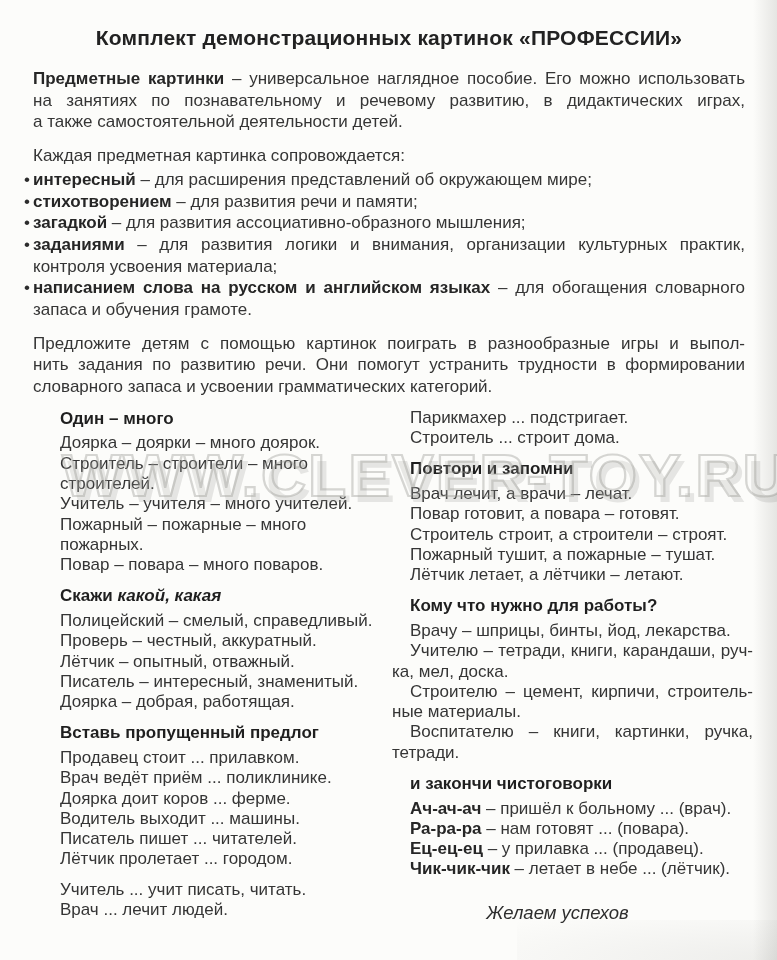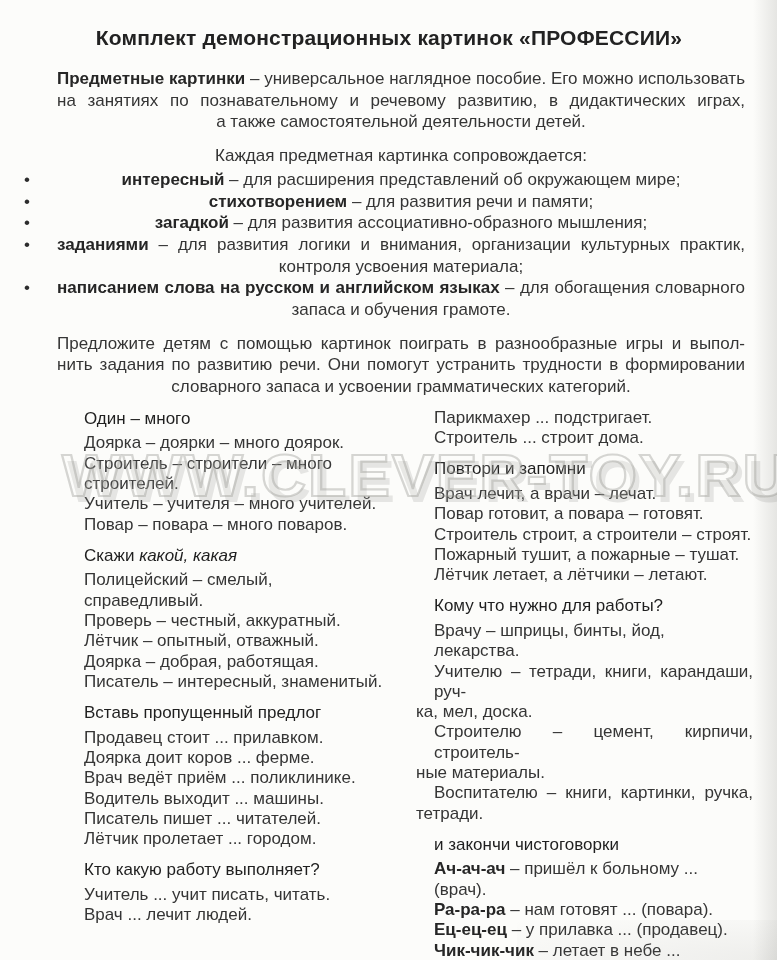--- a/index.html
+++ b/index.html
@@ -1,40 +1,40 @@
 <!DOCTYPE html>
 <html><head>
 <meta charset="utf-8">
 <style>
   html,body{margin:0;padding:0;background:#e8e8e6;}
   .page{position:relative;width:777px;height:960px;background:#fcfcfa;overflow:hidden;
         font-family:"Liberation Sans","DejaVu Sans",sans-serif;color:#353535;box-sizing:border-box;
         padding:14px 24px 0 33px;}
   .title{font-size:21px;font-weight:700;color:#222;text-align:center;margin:12px 8px 18px 0;letter-spacing:.2px;}
   .top{margin-right:8px;}
-  .top .ln{line-height:21.7px;font-size:17px;text-align:center;}
+  .top .ln{line-height:21.7px;font-size:17px;}
   .para{margin-top:12px;}
   .para.first{margin-top:0;}
   .bullets{margin-top:2px;}
   .bullet{position:relative;}
   .dot{position:absolute;left:-9px;top:0;line-height:21.7px;font-size:17px;color:#2c2c2c;}
-  .ln{line-height:21.7px;font-size:17px;white-space:normal;margin-left:24px;}
+  .ln{line-height:21.7px;font-size:17px;white-space:normal;}
   .ln.j{text-align:justify;text-align-last:justify;}
   .run.b{font-weight:700;color:#262626;}
   .run.i{}
   .run.bi{font-weight:700;font-style:italic;color:#262626;}
   .columns{display:flex;margin-top:10px;}
   .col-left{width:359px;box-sizing:border-box;padding-left:27px;flex:none;}
   .col-right{width:361px;flex:none;}
   .columns .ln{line-height:20.3px;}
   .sec{margin-top:10px;}
   .sec:first-child{margin-top:0;}
   .sec-h{margin-bottom:4px;}
   .sec-h .ln{line-height:21.5px;}
-  .sec-h .run{font-weight:400;color:#1f1f1f;}
+  .sec-h .run{font-weight:700;color:#1f1f1f;}
   .col-right .ln{padding-left:18px;}
   .col-right .ln.cont{padding-left:0;}
   .signoff{margin-top:22px;text-align:center;font-style:italic;font-size:18.5px;color:#2e2e2e;
            padding-right:30px;}
   .watermark{position:absolute;left:62px;top:441px;z-index:5;pointer-events:none;white-space:nowrap;
              font-weight:700;font-size:60px;letter-spacing:2px;color:rgba(255,255,255,0.06);
              -webkit-text-stroke:2.2px rgba(150,150,144,0.38);
              text-shadow:5px 6px 0 rgba(150,150,144,0.22);
              transform:scaleX(1.04);transform-origin:left center;}
   .edge-right{position:absolute;top:0;right:0;width:24px;height:100%;z-index:6;pointer-events:none;
@@ -98,47 +98,45 @@
     </div>
   <div class="columns">
     <div class="col-left" id="col-left">
         <div class="sec">
           <div class="sec-h">
             <div class="ln"><span class="run">Один – много</span></div>
           </div>
           <div class="ln"><span class="run">Доярка – доярки – много доярок.</span></div>
           <div class="ln"><span class="run">Строитель – строители – много строителей.</span></div>
           <div class="ln"><span class="run">Учитель – учителя – много учителей.</span></div>
+          <div class="ln"><span class="run">Пожарный – пожарные – много пожарных.</span></div>
           <div class="ln"><span class="run">Повар – повара – много поваров.</span></div>
         </div>
         <div class="sec">
           <div class="sec-h">
             <div class="ln"><span class="run">Скажи </span><span class="run bi">какой, какая</span></div>
           </div>
           <div class="ln"><span class="run">Полицейский – смелый, справедливый.</span></div>
           <div class="ln"><span class="run">Проверь – честный, аккуратный.</span></div>
           <div class="ln"><span class="run">Лётчик – опытный, отважный.</span></div>
+          <div class="ln"><span class="run">Писатель – интересный, знаменитый.</span></div>
           <div class="ln"><span class="run">Доярка – добрая, работящая.</span></div>
-          <div class="ln"><span class="run">Писатель – интересный, знаменитый.</span></div>
         </div>
         <div class="sec">
           <div class="sec-h">
             <div class="ln"><span class="run">Вставь пропущенный предлог</span></div>
           </div>
           <div class="ln"><span class="run">Продавец стоит ... прилавком.</span></div>
+          <div class="ln"><span class="run">Врач ведёт приём ... поликлинике.</span></div>
           <div class="ln"><span class="run">Доярка доит коров ... ферме.</span></div>
-          <div class="ln"><span class="run">Врач ведёт приём ... поликлинике.</span></div>
           <div class="ln"><span class="run">Водитель выходит ... машины.</span></div>
           <div class="ln"><span class="run">Писатель пишет ... читателей.</span></div>
           <div class="ln"><span class="run">Лётчик пролетает ... городом.</span></div>
         </div>
         <div class="sec">
-          <div class="sec-h">
-            <div class="ln"><span class="run">Кто какую работу выполняет?</span></div>
-          </div>
           <div class="ln"><span class="run">Учитель ... учит писать, читать.</span></div>
           <div class="ln"><span class="run">Врач ... лечит людей.</span></div>
         </div>
       </div>
     <div class="col-right" id="col-right">
     <div class="sec">
           <div class="ln"><span class="run">Парикмахер ... подстригает.</span></div>
           <div class="ln"><span class="run">Строитель ... строит дома.</span></div>
         </div>
         <div class="sec">

